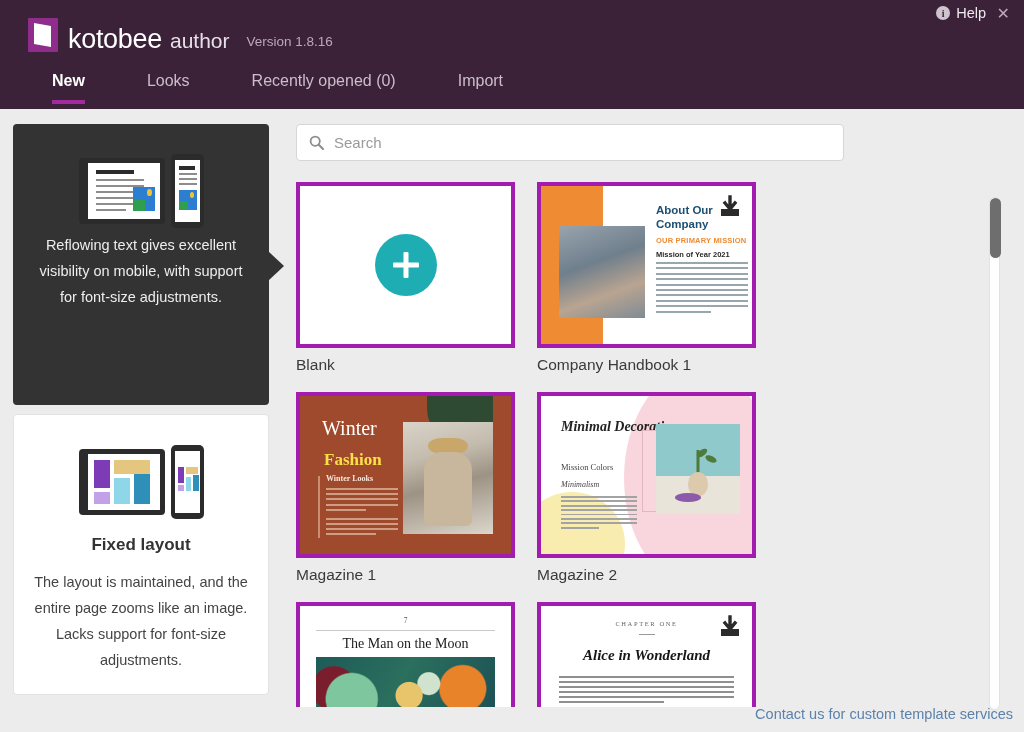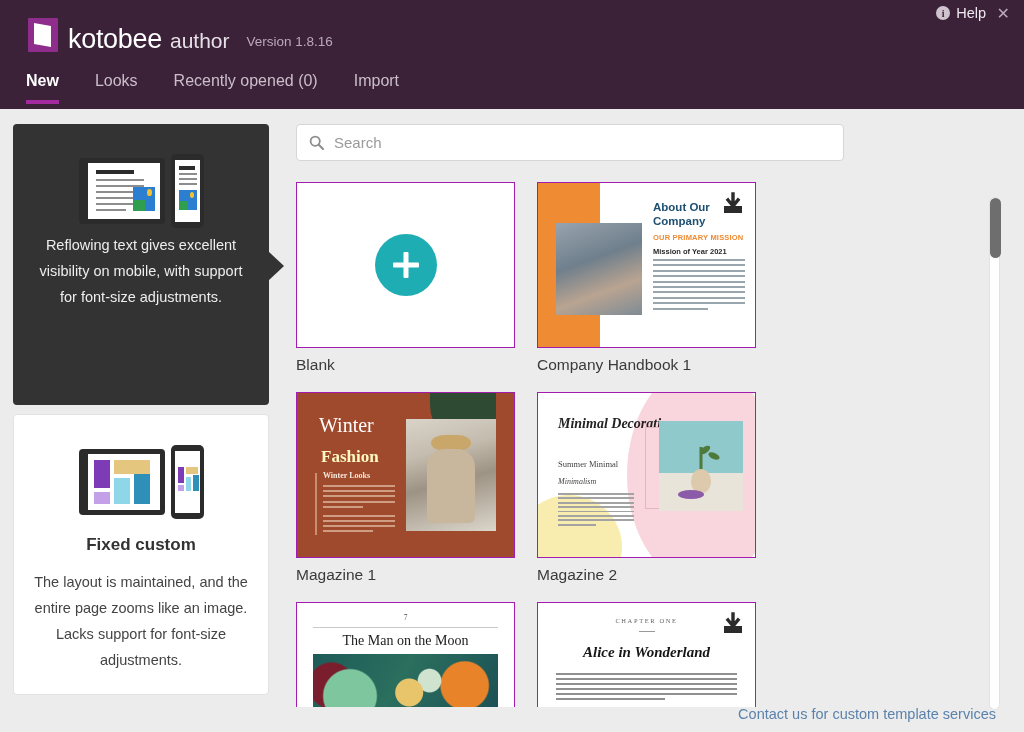--- a/index.html
+++ b/index.html
@@ -42,21 +42,21 @@
   }
 
   
   .tabbar {
     position: absolute; left: 0; top: 62px; width: 1024px; height: 47px;
     background: #3b2239;
   }
   .tabs { position: absolute; left: 26px; top: 0; display: flex; align-items: flex-start; }
   .tab {
     font-size: 16px; color: #cbbdca; padding: 10px 0 14px 0; margin-right: 36px;
-    cursor: pointer; position: relative;
+    cursor: pointer; position: relative; margin-left: 26px;
   }
   .tab.active { color: #ffffff; font-weight: bold; }
   .tab.active::after {
     content: ""; position: absolute; left: 0; right: 0; bottom: 0;
     height: 4px; background: #a32a9e;
   }
 
   .quick-tour {
     position: absolute; right: 26px; top: 11px;
     border: 1px solid #8d7a8c; border-radius: 4px;
@@ -127,21 +127,21 @@
   }
   .search-input::placeholder { color: #9a9a9a; }
 
   .grid-viewport {
     position: absolute; left: 13px; top: 58px; width: 700px; height: 525px;
     overflow: hidden;
   }
   .grid { display: flex; flex-wrap: wrap; gap: 18px 22px; }
   .tpl { width: 219px; cursor: pointer; }
   .thumb {
-    width: 219px; height: 166px; background: #ffffff; border: 1px solid #a21caf;
+    width: 219px; height: 166px; background: #ffffff; border: 4px solid #a21caf;
     position: relative; overflow: hidden;
   }
   .tpl-label { font-size: 15.5px; color: #3a3a3a; margin-top: 8px; }
 
   .dl {
     position: absolute; right: 8px; top: 7px; width: 28px; height: 28px;
     border-radius: 50%; background: #ffffff; display: flex; align-items: center;
     justify-content: center; cursor: pointer; z-index: 5;
   }
   .dl.nobg { background: transparent; }
@@ -171,21 +171,21 @@
   .ch-m { position: absolute; left: 115px; top: 64px; font-size: 7.5px; font-weight: bold; color: #2a2a2a; }
   .ch-lines { position: absolute; left: 115px; top: 76px; width: 92px; }
   .ch-lines i { display: block; height: 2px; background: #9aa6ad; margin-bottom: 3.4px; }
 
   
   .m1 { position: absolute; inset: 0; background: #a04a2d; }
   .m1-green { position: absolute; right: 18px; top: 0; width: 66px; height: 52px; background: #2f4a33; border-radius: 0 0 0 40px;}
   .m1-t { position: absolute; left: 22px; top: 22px; font-family: "Liberation Serif", serif;
           font-size: 20px; font-weight: normal; color: #ffffff; line-height: 1; }
   .m1-t2 { position: absolute; left: 24px; top: 54px; font-family: "Liberation Serif", serif;
-           font-size: 17px; font-weight: bold; color: #fef9c3; }
+           font-size: 17px; font-weight: bold; color: #fde047; }
   .m1-rule { position: absolute; left: 18px; top: 80px; width: 2px; height: 62px; background: #c98f72; }
   .m1-lk { position: absolute; left: 26px; top: 78px; font-size: 8px; font-weight: bold;
            color: #f6e7da; font-family: "Liberation Serif", serif; }
   .m1-lines { position: absolute; left: 26px; top: 92px; width: 72px; }
   .m1-lines i { display: block; height: 2px; background: #cf9d84; margin-bottom: 3.2px; }
   .m1-photo {
     position: absolute; right: 18px; top: 26px; width: 90px; height: 112px;
     background: linear-gradient(165deg,#d9d3c9 0%,#c4bcae 30%,#9d9384 55%,#dcd6cb 100%);
   }
   .m1-hat { position:absolute; left:50%; top:16px; transform:translateX(-50%); width:40px; height:16px;
@@ -250,21 +250,21 @@
     position: absolute; right: 10px; top: 73px; width: 11px; height: 513px;
     background: #ffffff; border: 1px solid #e2e2e2; border-radius: 6px; cursor: pointer;
   }
   .sb-thumb {
     position: absolute; left: 0; top: 0; width: 11px; height: 60px;
     background: #6e6e6e; border-radius: 6px; cursor: grab;
   }
 
   
   .footer-link {
-    position: absolute; right: 28px; bottom: 10px; font-size: 14.5px;
+    position: absolute; right: 11px; bottom: 10px; font-size: 14.5px;
     color: #5b82ab; cursor: pointer; text-decoration: none;
   }
 </style>
 </head>
 <body>
 
 <div class="titlebar">
   <div class="brand">
     <div class="logo-mark"></div>
     <div class="brand-name">kotobee</div>
@@ -335,21 +335,21 @@
         <div class="phone">
           <div class="phone-screen">
             <span class="fl-blk" style="left:3px;top:16px;width:6px;height:16px;background:#7d3bb5;"></span>
             <span class="fl-blk" style="left:3px;top:34px;width:6px;height:6px;background:#c4a0e8;"></span>
             <span class="fl-blk" style="left:11px;top:16px;width:12px;height:7px;background:#e5c67f;"></span>
             <span class="fl-blk" style="left:11px;top:26px;width:5px;height:14px;background:#8fd6e8;"></span>
             <span class="fl-blk" style="left:18px;top:24px;width:6px;height:16px;background:#2e8fb8;"></span>
           </div>
         </div>
       </div>
-      <div class="layout-title">Fixed custom</div>
+      <div class="layout-title">Fixed layout</div>
       <div class="layout-desc">The layout is maintained, and the entire page zooms like an image. Lacks support for font-size adjustments.</div>
     </div>
   </div>
 
   <div class="right">
 
     <div class="search-wrap">
       <span class="search-icon">
         <svg width="15" height="15" viewBox="0 0 15 15">
           <circle cx="6.2" cy="6.2" r="4.6" fill="none" stroke="#8d8d8d" stroke-width="1.8"></circle>
@@ -425,21 +425,21 @@
           </div>
           <div class="tpl-label">Magazine 1</div>
         </div>
 
         <div class="tpl">
           <div class="thumb">
             <div class="m2">
               <div class="m2-pink"></div>
               <div class="m2-yellow"></div>
               <div class="m2-t">Minimal Decorations</div>
-              <div class="m2-s1">Summer Minimal</div>
+              <div class="m2-s1">Mission Colors</div>
               <div class="m2-s2">Minimalism</div>
               <div class="m2-lines">
                 <i></i>
                   <i></i>
                   <i></i>
                   <i></i>
                   <i></i>
                   <i></i>
                   <i></i>
                   <i style="width:50%"></i>

